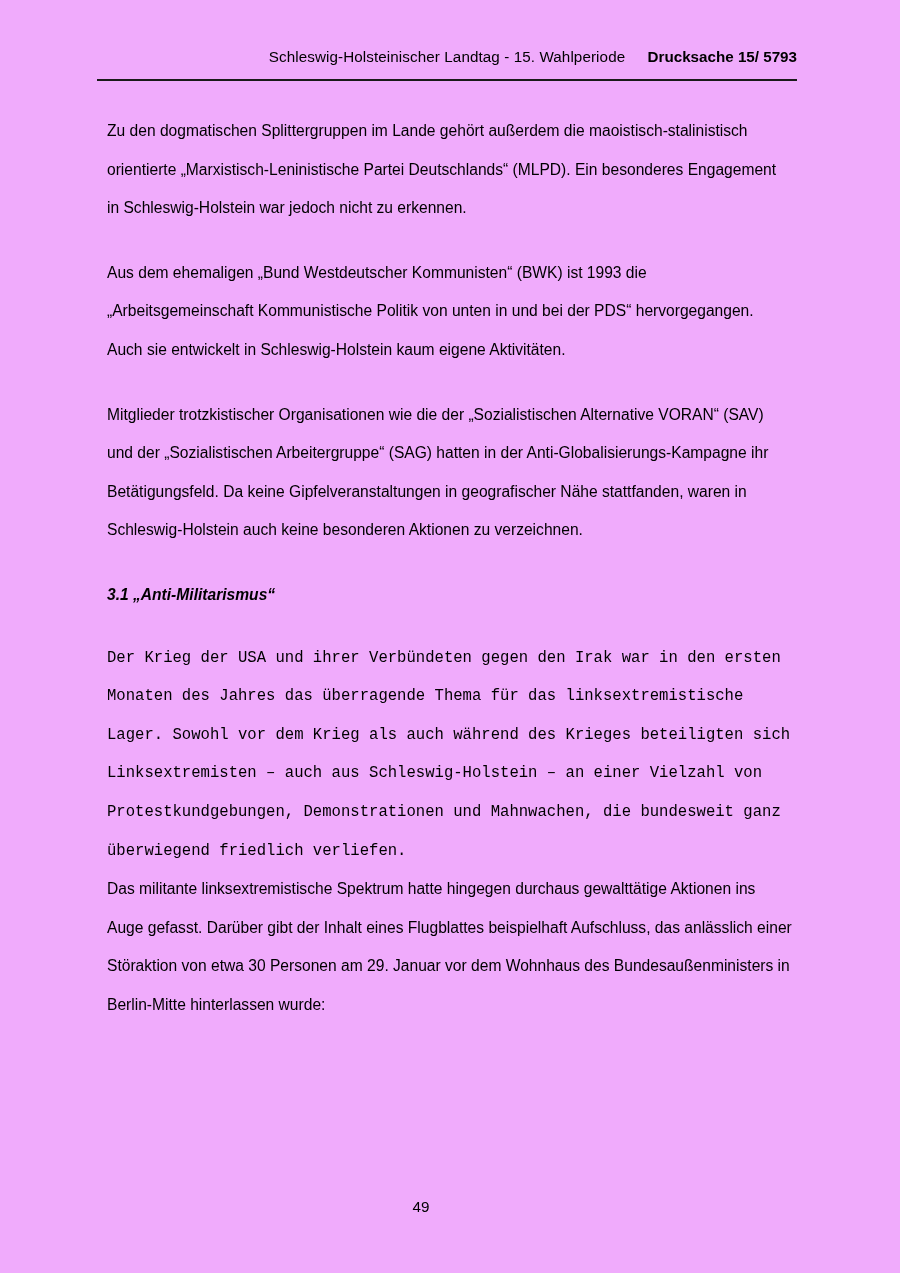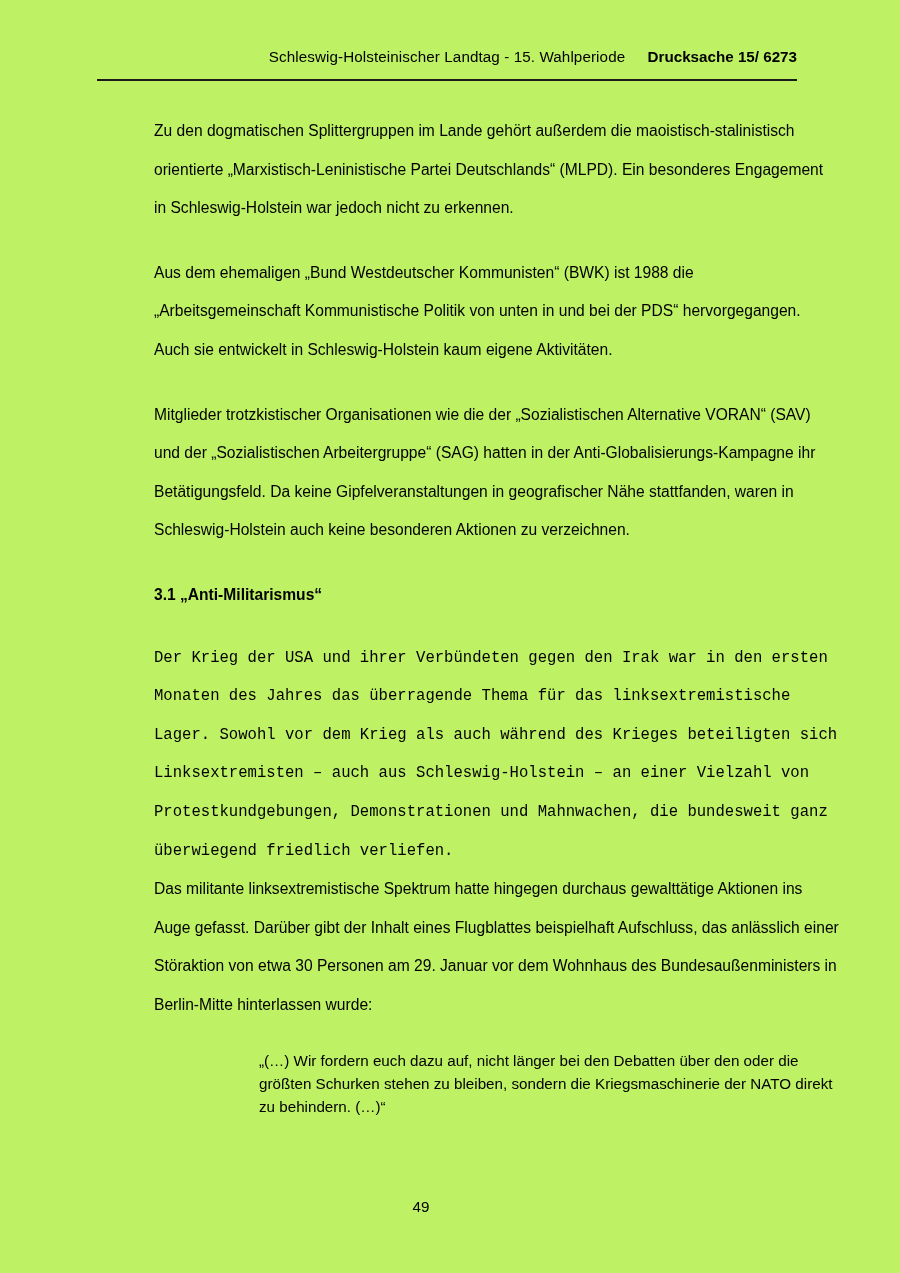--- a/index.html
+++ b/index.html
@@ -8,21 +8,21 @@
     background: #ffffff;
   }
   body {
     font-family: "Liberation Sans", sans-serif;
     color: #000000;
   }
   .page {
     position: relative;
     width: 900px;
     height: 1273px;
-    background: #bef264;
+    background: #f0abfc;
     overflow: hidden;
     box-sizing: border-box;
   }
 
   
   .page-header {
     position: absolute;
     left: 97px;
     top: 48px;
     width: 700px;
@@ -56,21 +56,20 @@
     height: 2px;
     background: #1a1a1a;
   }
 
   
   .content {
     position: absolute;
     left: 107px;
     top: 112px;
     width: 685px;
-    margin-left: 47px;
   }
   p.para {
     margin: 0 0 26px 0;
     font-size: 15.6px;
     line-height: 38.6px;
     text-align: left;
     white-space: pre-wrap;
   }
   p.para.tight {
     margin-bottom: 0;
@@ -80,20 +79,21 @@
     margin: 26px 0 0 0;
     font-size: 15.6px;
     font-weight: bold;
     font-style: italic;
     line-height: 38.6px;
   }
   h3.subheading {
     margin: 24px 0 24px 0;
     font-size: 15.6px;
     font-weight: bold;
+    font-style: italic;
     line-height: 38.6px;
   }
   blockquote.quote {
     margin: 18px 0 20px 105px;
     font-size: 15.2px;
     line-height: 22.6px;
     white-space: pre-wrap;
   }
 
   
@@ -109,41 +109,40 @@
   }
 </style>
 </head>
 <body>
 
 <div class="page">
 
   <div class="page-header">
     <div class="header-row">
       <span class="header-center">Schleswig-Holsteinischer Landtag - 15. Wahlperiode</span>
-      <span class="header-right">Drucksache 15/ 6273</span>
+      <span class="header-right">Drucksache 15/ 5793</span>
     </div>
   </div>
   <div class="header-rule"></div>
 
   <div class="content">
 
     <p class="para">Zu den dogmatischen Splittergruppen im Lande gehört außerdem die maoistisch-stalinistisch orientierte „Marxistisch-Leninistische Partei Deutschlands“ (MLPD). Ein besonderes Engagement in Schleswig-Holstein war jedoch nicht zu erkennen.</p>
 
-    <p class="para">Aus dem ehemaligen „Bund Westdeutscher Kommunisten“ (BWK) ist 1988 die „Arbeitsgemeinschaft Kommunistische Politik von unten in und bei der PDS“ hervorgegangen. Auch sie entwickelt in Schleswig-Holstein kaum eigene Aktivitäten.</p>
+    <p class="para">Aus dem ehemaligen „Bund Westdeutscher Kommunisten“ (BWK) ist 1993 die „Arbeitsgemeinschaft Kommunistische Politik von unten in und bei der PDS“ hervorgegangen. Auch sie entwickelt in Schleswig-Holstein kaum eigene Aktivitäten.</p>
 
     <p class="para">Mitglieder trotzkistischer Organisationen wie die der „Sozialistischen Alternative VORAN“ (SAV) und der „Sozialistischen Arbeitergruppe“ (SAG) hatten in der Anti-Globalisierungs-Kampagne ihr Betätigungsfeld. Da keine Gipfelveranstaltungen in geografischer Nähe stattfanden, waren in Schleswig-Holstein auch keine besonderen Aktionen zu verzeichnen.</p>
 
 
     <h3 class="subheading">3.1  „Anti-Militarismus“</h3>
 
     <p class="para tight">Der Krieg der USA und ihrer Verbündeten gegen den Irak war in den ersten Monaten des Jahres das überragende Thema für das linksextremistische Lager. Sowohl vor dem Krieg als auch während des Krieges beteiligten sich Linksextremisten – auch aus Schleswig-Holstein – an einer Vielzahl von Protestkundgebungen, Demonstrationen und Mahnwachen, die bundesweit ganz überwiegend friedlich verliefen.</p>
 
     <p class="para">Das militante linksextremistische Spektrum hatte hingegen durchaus gewalttätige Aktionen ins Auge gefasst. Darüber gibt der Inhalt eines Flugblattes beispielhaft Aufschluss, das anlässlich einer Störaktion von etwa 30 Personen am 29. Januar vor dem Wohnhaus des Bundesaußenministers in Berlin-Mitte hinterlassen wurde:</p>
 
-    <blockquote class="quote">„(…) Wir fordern euch dazu auf, nicht länger bei den Debatten über den oder die größten Schurken stehen zu bleiben, sondern die Kriegsmaschinerie der NATO direkt zu behindern. (…)“</blockquote>
 
 
   </div>
 
   <div class="page-footer">
     <span class="folio">49</span>
   </div>
 
 </div>
 

